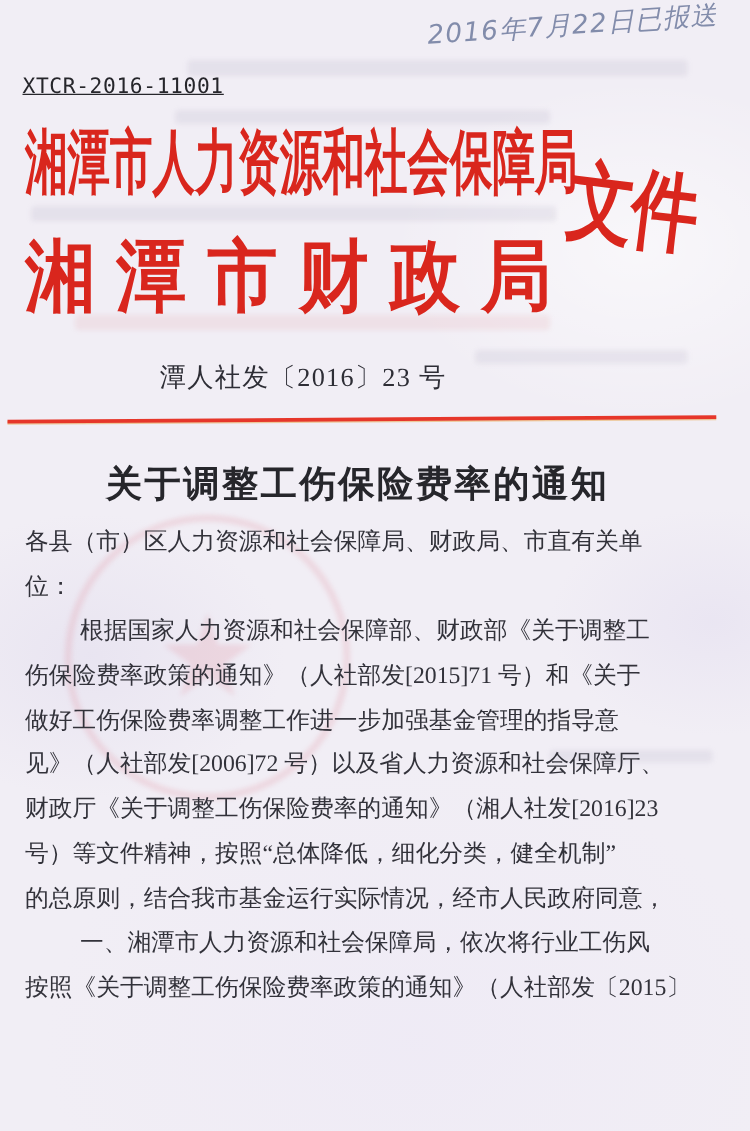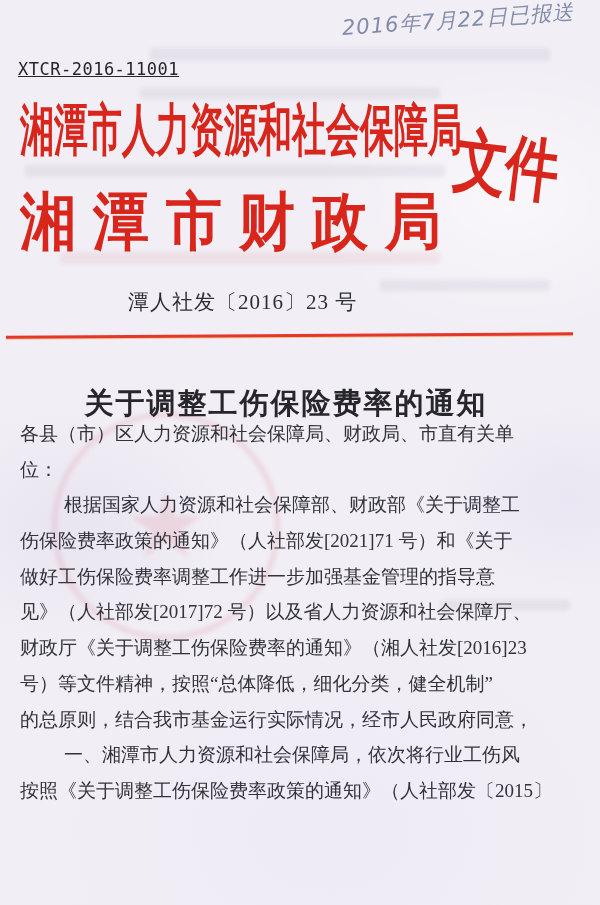--- a/index.html
+++ b/index.html
@@ -76,21 +76,21 @@
     letter-spacing:1px;z-index:3;
   }
 
   .red-rule{
     position:absolute;top:334px;left:6px;width:567px;height:3px;
     background:#e6362a;box-shadow:0 1px 0 rgba(233,170,80,0.55);
     transform:rotate(-0.35deg);z-index:3;
   }
 
   .title{
-    position:absolute;top:368px;left:0;right:28px;margin:16px;
+    position:absolute;top:368px;left:0;right:28px;margin:0;
     text-align:center;font-size:29px;font-weight:bold;color:#26262b;
     letter-spacing:2px;z-index:3;
   }
 
   .body-text{
     position:absolute;top:416px;left:20px;right:18px;z-index:2;
     font-size:19px;color:#32323a;
   }
   .body-text .line{
     height:35.7px;line-height:35.7px;white-space:nowrap;
@@ -124,23 +124,23 @@
   <div class="doc-number">潭人社发〔2016〕23 号</div>
 
   <div class="red-rule"></div>
 
   <h1 class="title">关于调整工伤保险费率的通知</h1>
 
   <div class="body-text">
     <div class="line">各县（市）区人力资源和社会保障局、财政局、市直有关单</div>
     <div class="line">位：</div>
     <div class="line indent">根据国家人力资源和社会保障部、财政部《关于调整工</div>
-    <div class="line">伤保险费率政策的通知》（人社部发[2021]71 号）和《关于</div>
+    <div class="line">伤保险费率政策的通知》（人社部发[2015]71 号）和《关于</div>
     <div class="line">做好工伤保险费率调整工作进一步加强基金管理的指导意</div>
-    <div class="line">见》（人社部发[2017]72 号）以及省人力资源和社会保障厅、</div>
+    <div class="line">见》（人社部发[2006]72 号）以及省人力资源和社会保障厅、</div>
     <div class="line">财政厅《关于调整工伤保险费率的通知》（湘人社发[2016]23</div>
     <div class="line">号）等文件精神，按照“总体降低，细化分类，健全机制”</div>
     <div class="line">的总原则，结合我市基金运行实际情况，经市人民政府同意，</div>
     <div class="line indent">一、湘潭市人力资源和社会保障局，依次将行业工伤风</div>
     <div class="line">按照《关于调整工伤保险费率政策的通知》（人社部发〔2015〕</div>
   </div>
 
 </div>
 
 </body></html>

